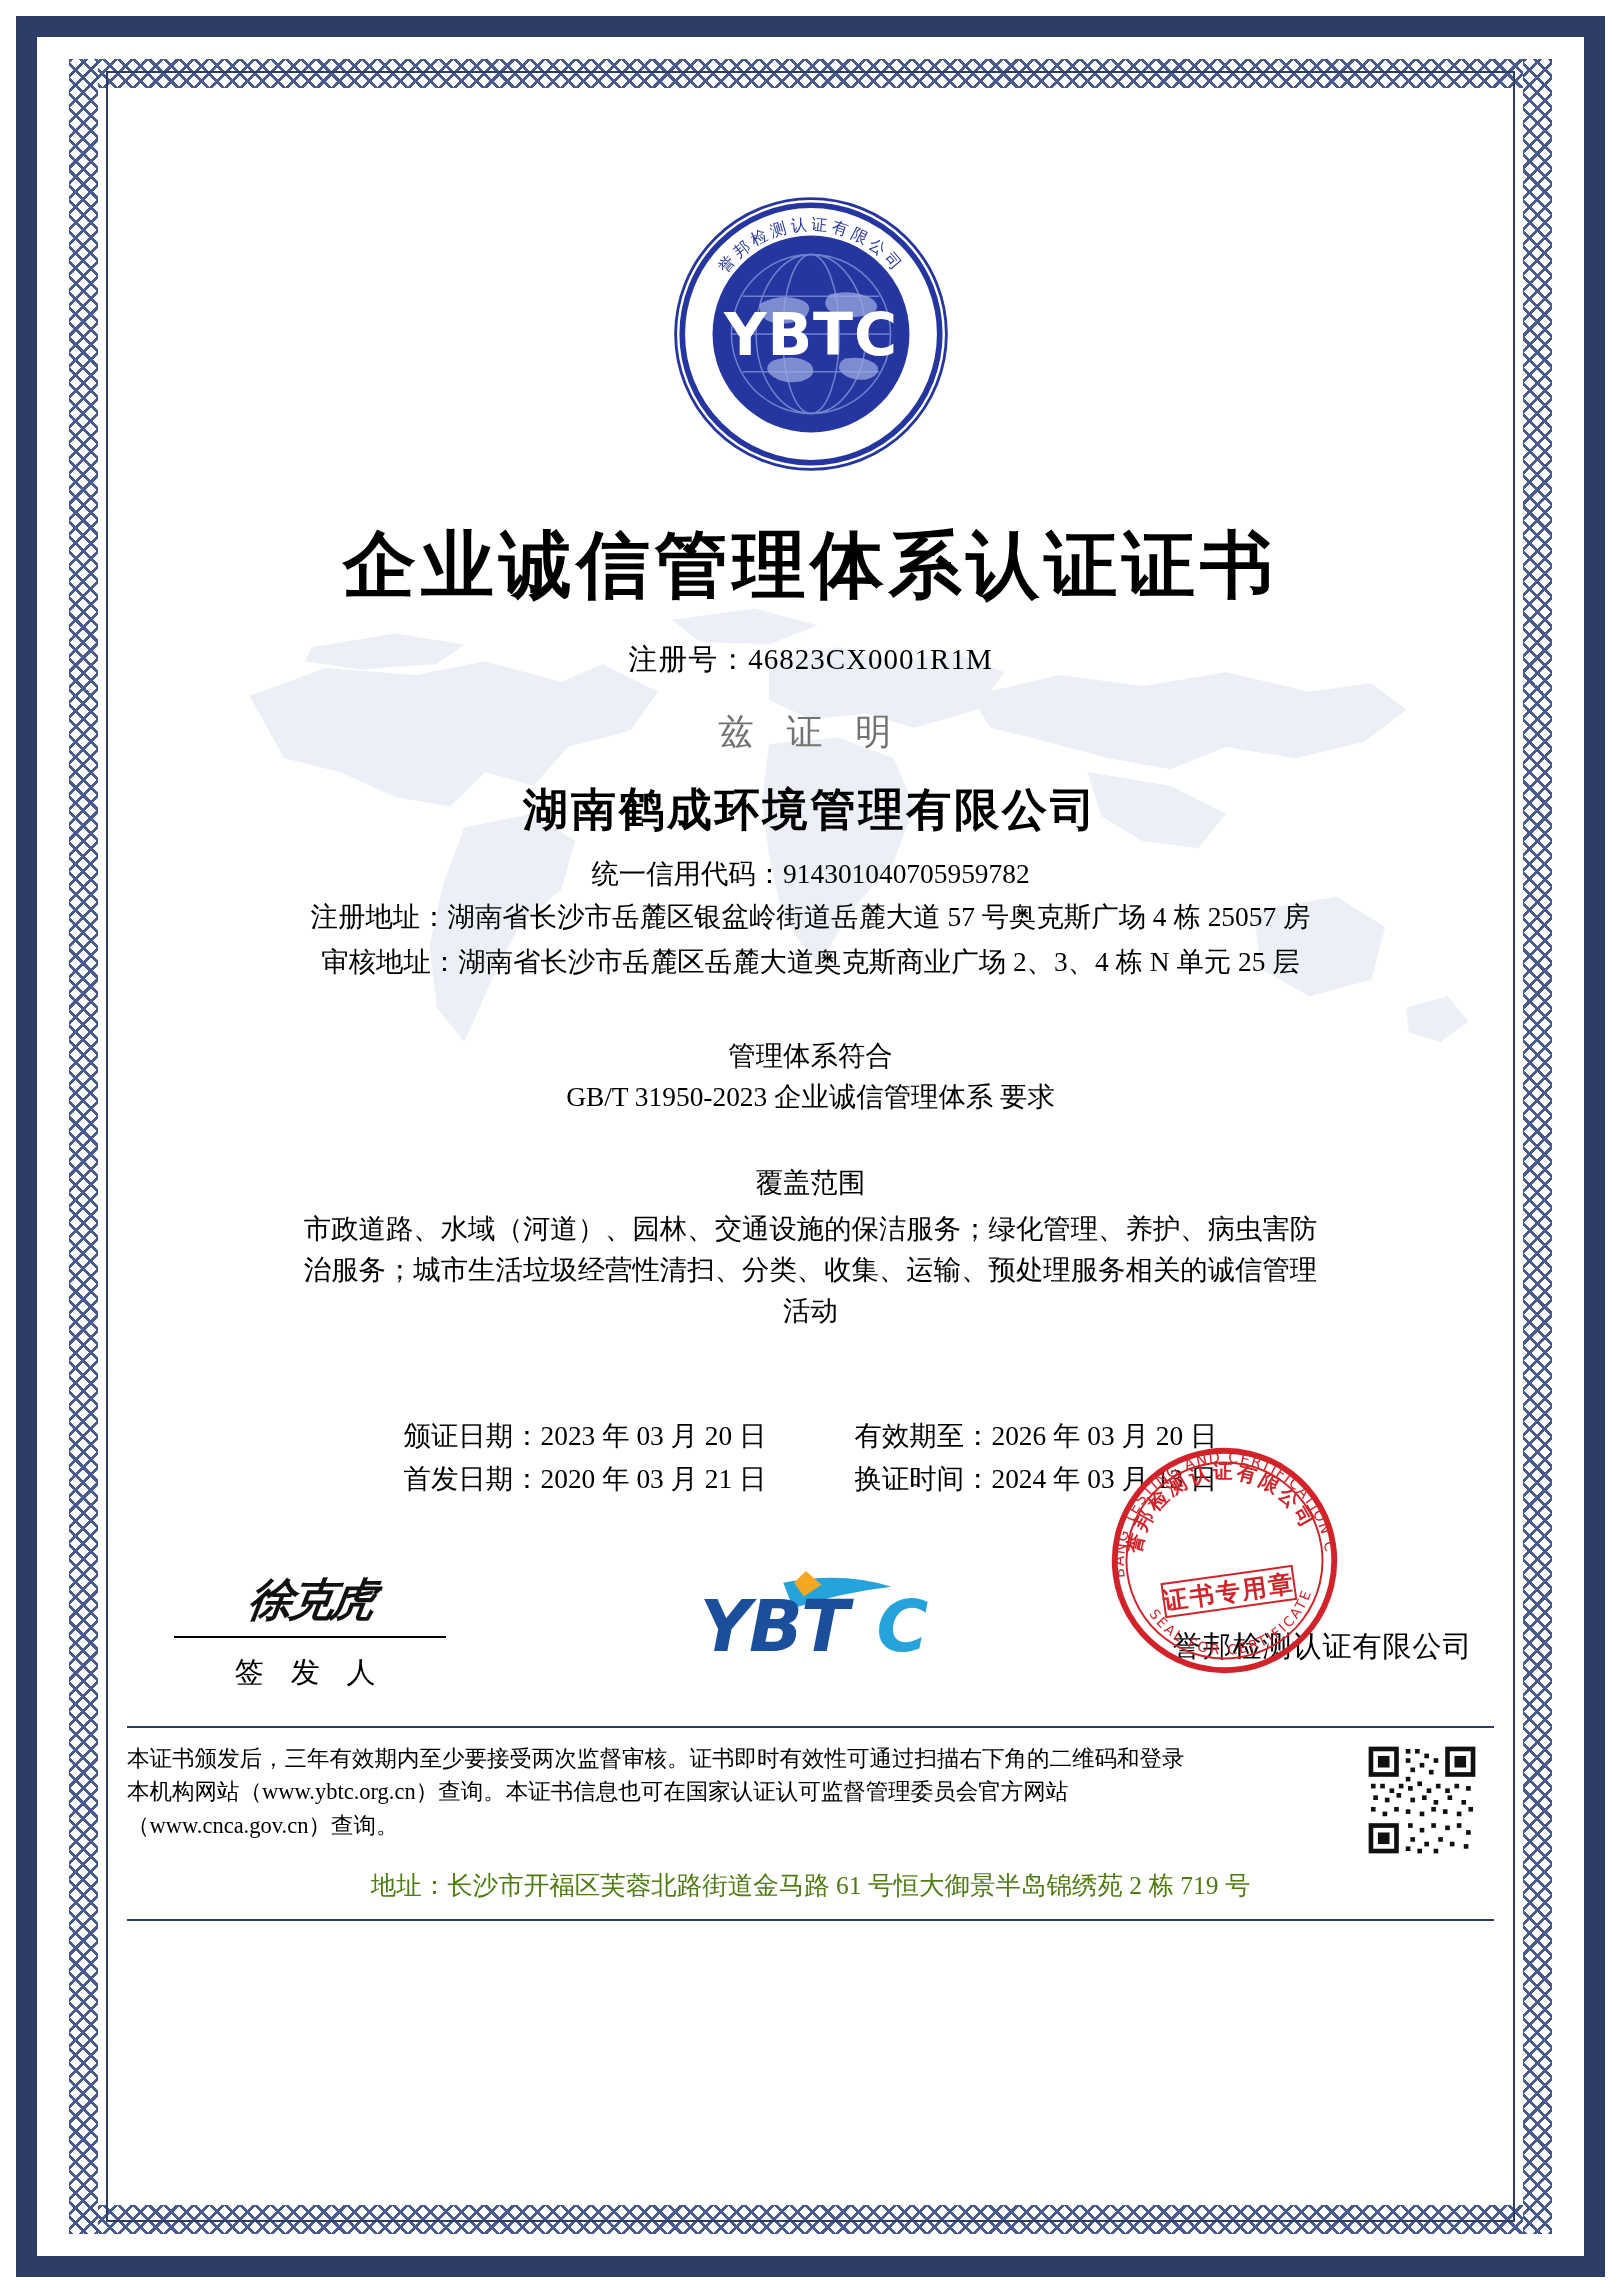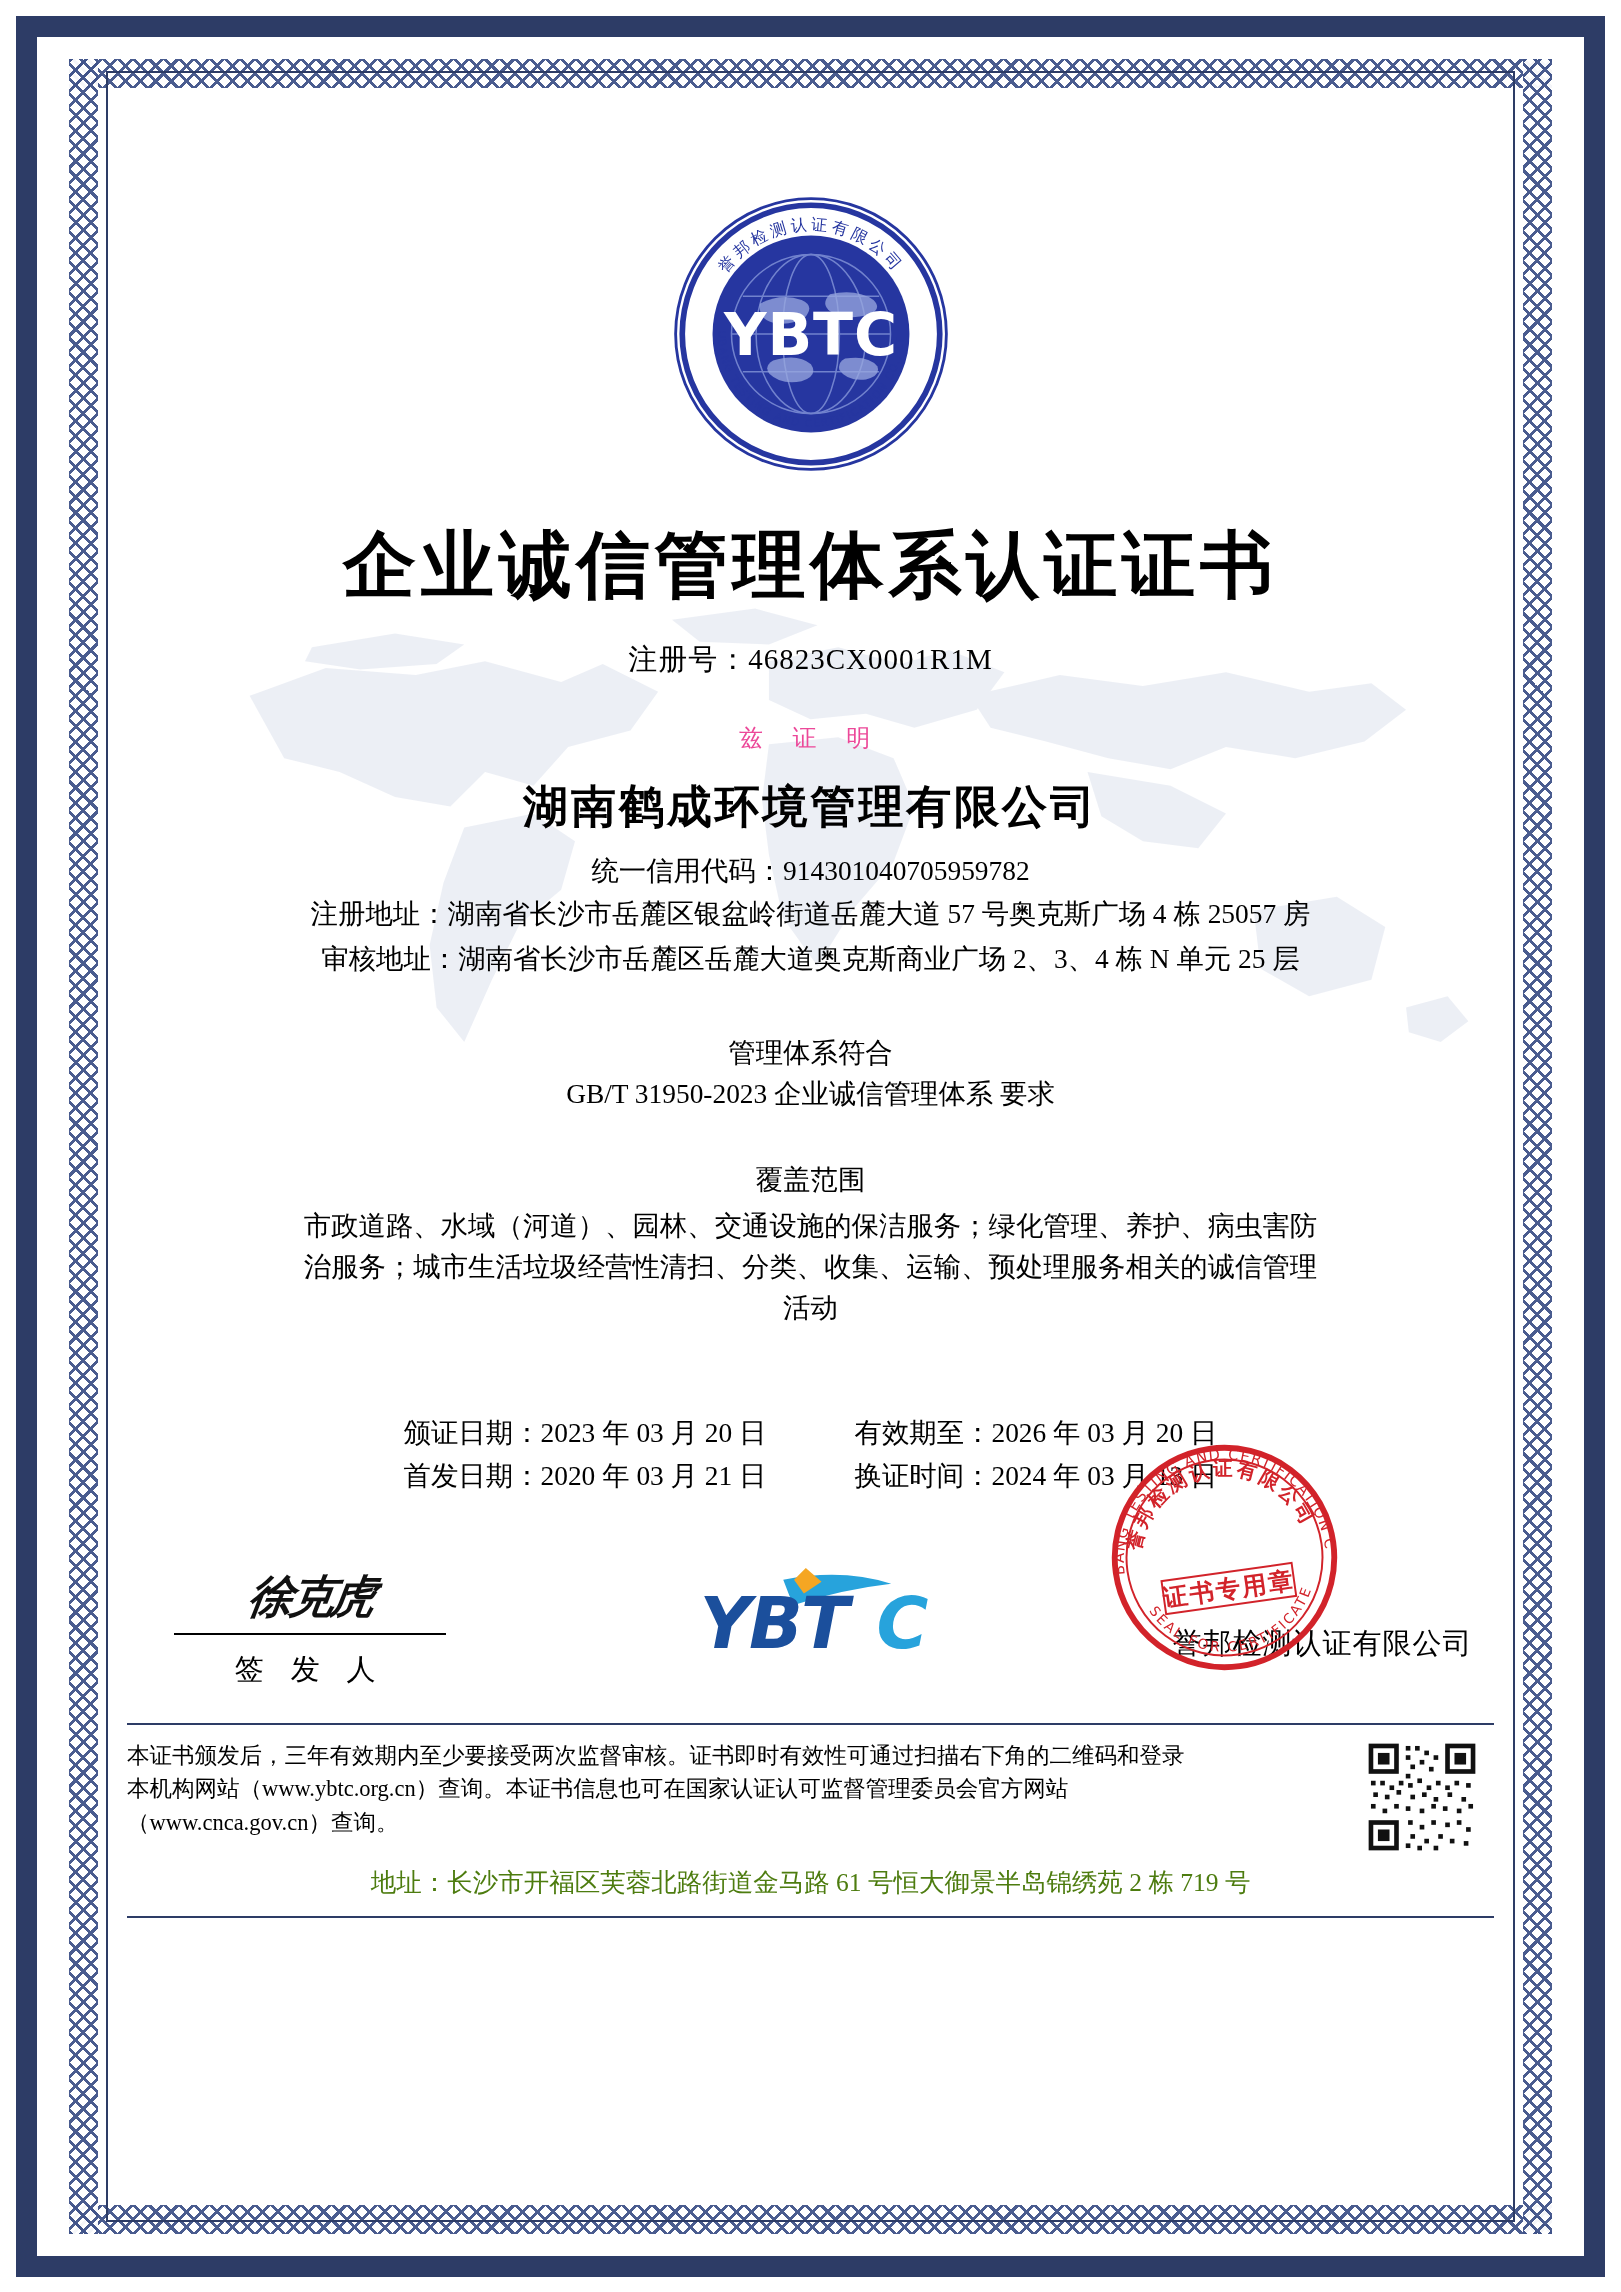--- a/index.html
+++ b/index.html
@@ -113,24 +113,24 @@
     color: #000000;
     font-family: "DejaVu Sans", sans-serif;
   }
   .reg-no {
     margin-top: 23.5px;
     font-size: 29px;
     color: #000000;
     letter-spacing: 1px;
   }
   .certify-word {
-    margin-top: 42px;
-    font-size: 24px;
+    margin-top: 28px;
+    font-size: 36px;
     letter-spacing: 11.8px;
-    color: #ec4899;
+    color: #737373;
   }
   .company {
     margin-top: 23.5px;
     font-size: 45px;
     font-weight: bold;
     letter-spacing: 2.9px;
     color: #000;
   }
   .credit-code {
     margin-top: 15.7px;

